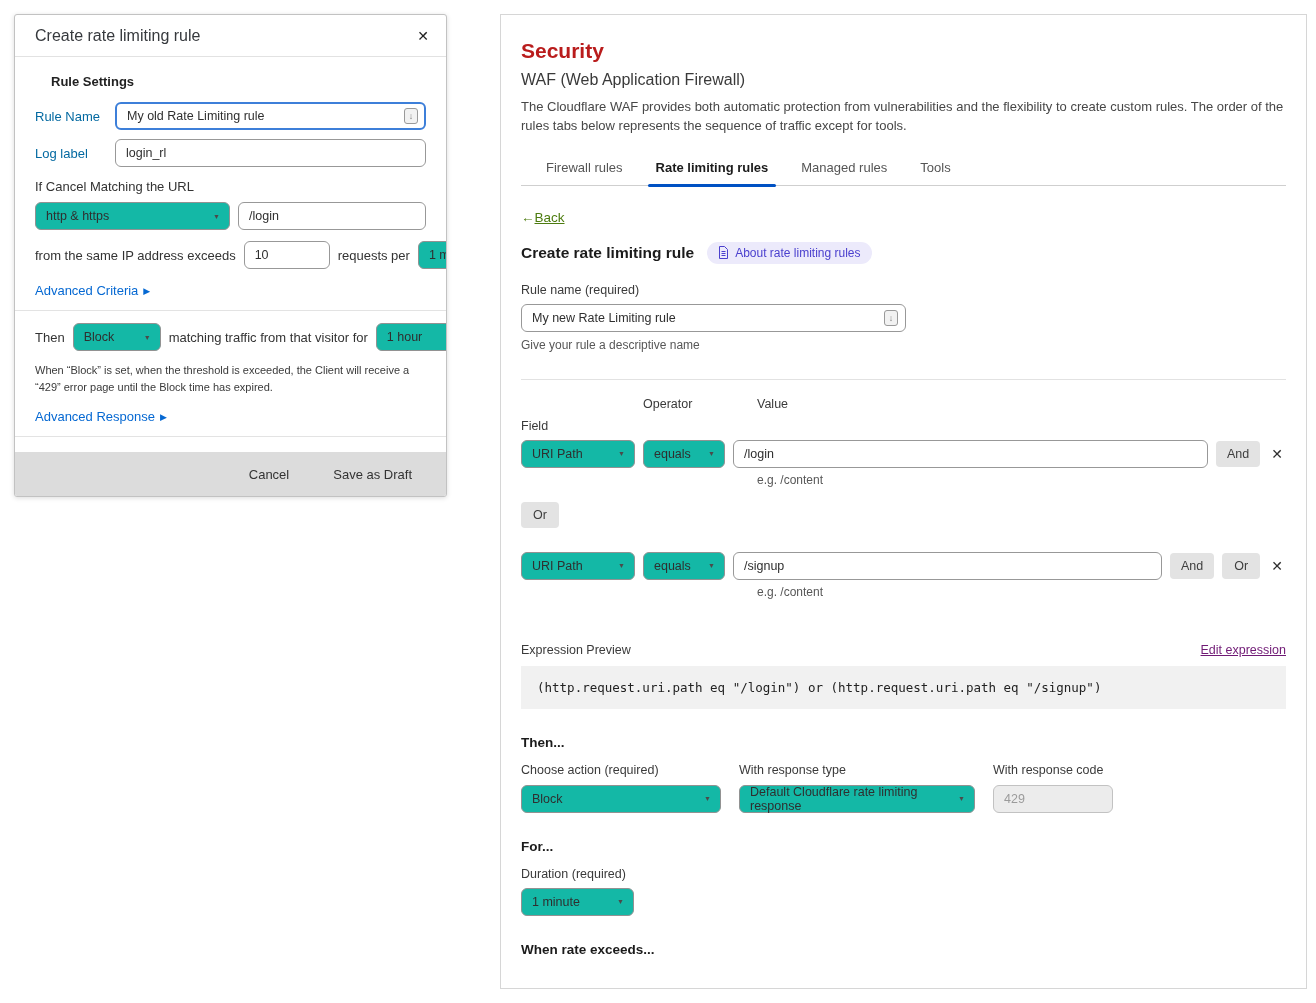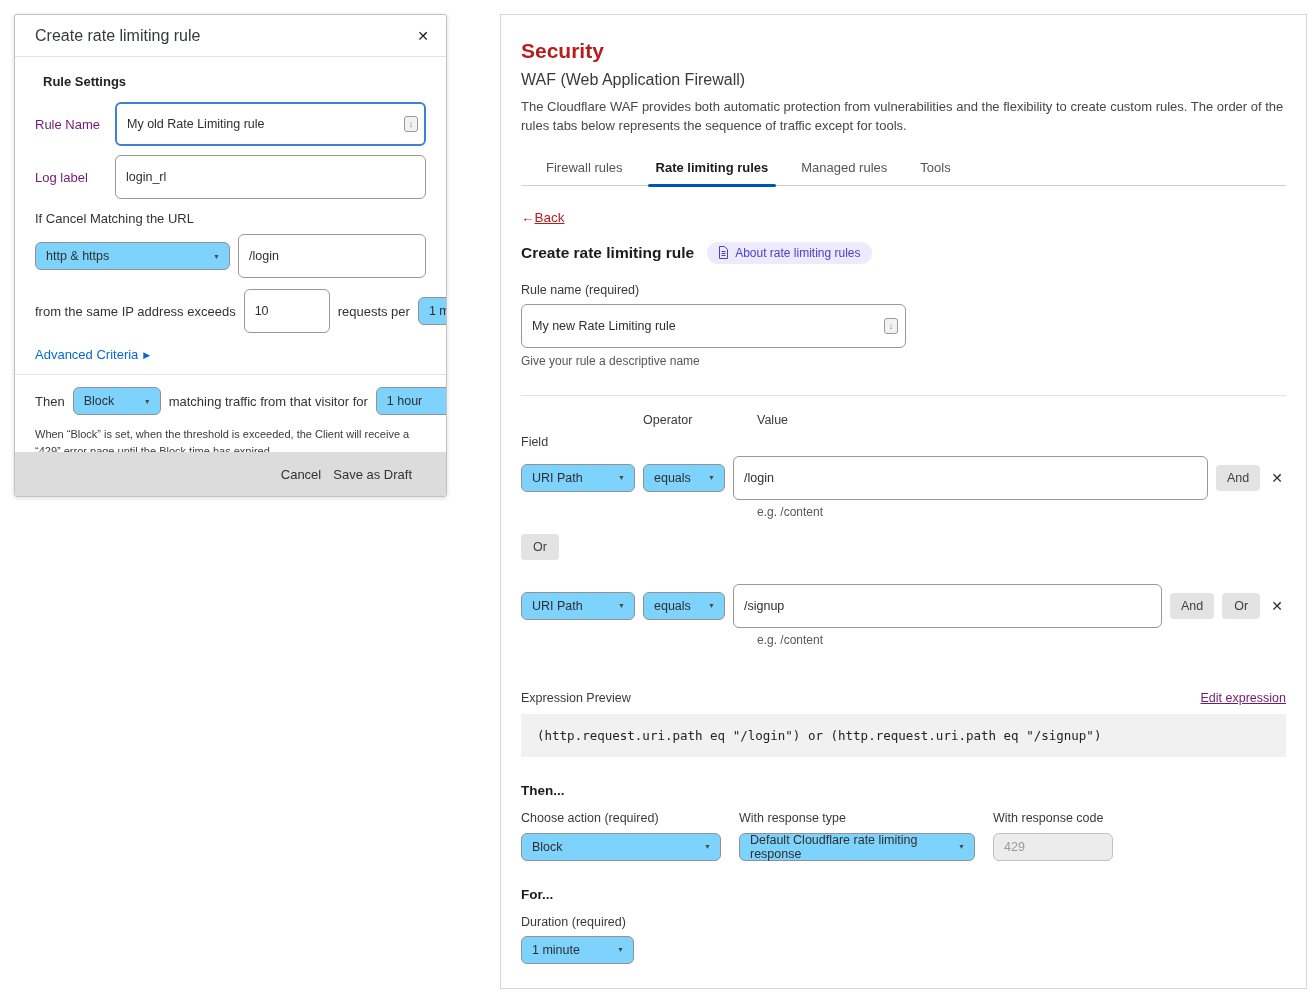--- a/index.html
+++ b/index.html
@@ -6,27 +6,27 @@
   html,body { margin:0; padding:0; }
   body {
     width:1316px; height:1003px; background:#ffffff; position:relative;
     font-family:"Liberation Sans", sans-serif; color:#333;
     -webkit-font-smoothing:antialiased;
   }
   button { font-family:"Liberation Sans", sans-serif; }
 
   
   .select {
-    height:28px; border:1px solid #929292; border-radius:6px; background:#7dd3fc;
+    height:28px; border:1px solid #929292; border-radius:6px; background:#14b8a6;
     display:flex; align-items:center; justify-content:space-between;
     padding:0 9px 0 10px; font-size:12.5px; color:#2f2f2f; cursor:pointer; flex-shrink:0;
   }
   .caret { font-size:7px; color:#4a4a4a; margin-left:8px; }
   .tb {
-    height:44px; border:1px solid #989898; border-radius:6px; background:#fff;
+    height:28px; border:1px solid #989898; border-radius:6px; background:#fff;
     font-size:12.5px; color:#2f2f2f; padding:0 10px; font-family:"Liberation Sans", sans-serif;
   }
   .input-wrap { position:relative; display:flex; }
   .input-wrap input { width:100%; }
   .autofill {
     position:absolute; right:8px; top:50%; transform:translateY(-50%);
     width:14px; height:16px; border:1px solid #9a9a9a; border-radius:3px;
     background:#f2f2f2; color:#7a7a7a; font-size:9px; line-height:14px;
     display:flex; align-items:center; justify-content:center;
   }
@@ -43,57 +43,57 @@
     box-shadow:0 1px 5px rgba(0,0,0,.14);
     display:flex; flex-direction:column; overflow:hidden;
   }
   .dialog-header {
     display:flex; justify-content:space-between; align-items:center;
     padding:12px 15px 11px 20px; border-bottom:1px solid #e2e2e2; flex-shrink:0;
   }
   .dialog-title { font-size:16px; color:#36393d; }
   .dialog-close { background:none; border:none; font-size:14px; color:#222; cursor:pointer; padding:0 2px; }
   .dialog-body { flex:1; padding:14px 20px 0; overflow:hidden; font-size:13px; }
-  .rule-settings { font-size:13px; font-weight:bold; color:#222; margin:3px 8px 13px; }
+  .rule-settings { font-size:13px; font-weight:bold; color:#222; margin:3px 16px 13px; }
   .form-row { display:flex; align-items:center; margin-bottom:9px; }
-  .form-row label { width:80px; flex-shrink:0; font-size:13px; color:#701a75; }
+  .form-row label { width:80px; flex-shrink:0; font-size:13px; color:#0369a1; }
   .form-row .input-wrap { flex:1; }
   .focus-border { border:2px solid #3d7fd9 !important; }
   .dlg-section-label { font-size:13px; color:#333; margin:12px 0 8px; }
   .inline-row { display:flex; align-items:center; gap:8px; margin-bottom:11px; font-size:13px; white-space:nowrap; }
   .dlg-link {
     color:#0568d2; font-size:13px; cursor:pointer; text-decoration:none;
     display:inline-flex; align-items:center; gap:5px; margin:3px 0 12px;
   }
   .tri { font-size:9px; }
   .dlg-divider { border-top:1px solid #e3e3e3; margin:0 -20px 12px; }
   .note { font-size:11px; color:#3a3a3a; line-height:1.55; margin:10px 0 10px; }
   .dialog-footer {
     height:44px; background:#dcdcdc; flex-shrink:0;
-    display:flex; align-items:center; justify-content:flex-end; padding:0 28px;
+    display:flex; align-items:center; justify-content:flex-end; gap:32px; padding:0 28px;
   }
   .footer-btn { background:none; border:none; font-size:13px; color:#333; cursor:pointer; }
 
   
   .panel {
     position:absolute; left:500px; top:14px; width:807px; height:975px;
     border:1px solid #d6d6d6; background:#fff; padding:16px 20px; overflow:hidden;
   }
   .page-title { font-size:21px; font-weight:bold; color:#b91c1c; margin:8px 0 0; }
   .page-subtitle { font-size:16px; color:#3a3a3a; margin-top:8px; }
   .page-desc { font-size:13px; color:#474747; line-height:1.45; margin-top:9px; max-width:772px; }
   .tabs { display:flex; gap:33px; margin-top:19px; padding-left:25px; border-bottom:1px solid #cfcfcf; }
   .tab { font-size:13px; color:#555; padding:5px 0 10px; cursor:pointer; position:relative; white-space:nowrap; }
   .tab.active { color:#1b1b1b; font-weight:bold; }
   .tab.active::after {
     content:""; position:absolute; left:-8px; right:-8px; bottom:-2px; height:3px;
     background:#0051c3; border-radius:2px;
   }
   .back-row { margin-top:24px; font-size:13.5px; }
-  .back-link { color:#b91c1c; text-decoration:none; cursor:pointer; }
+  .back-link { color:#4d7c0f; text-decoration:none; cursor:pointer; }
   .back-link .bk { text-decoration:underline; }
   .heading-row { display:flex; align-items:center; gap:13px; margin-top:17px; }
   .create-heading { font-size:15.5px; font-weight:bold; color:#1b1b1b; margin:0; }
   .badge {
     display:inline-flex; align-items:center; gap:6px; background:#eceafb; color:#4b40ce;
     font-size:12px; padding:4px 11px; border-radius:12px; cursor:pointer; border:none;
   }
   .badge svg { display:block; }
   .field-label { font-size:12.5px; color:#3a3a3a; margin:19px 0 7px; }
   .rule-name-wrap { width:385px; }

